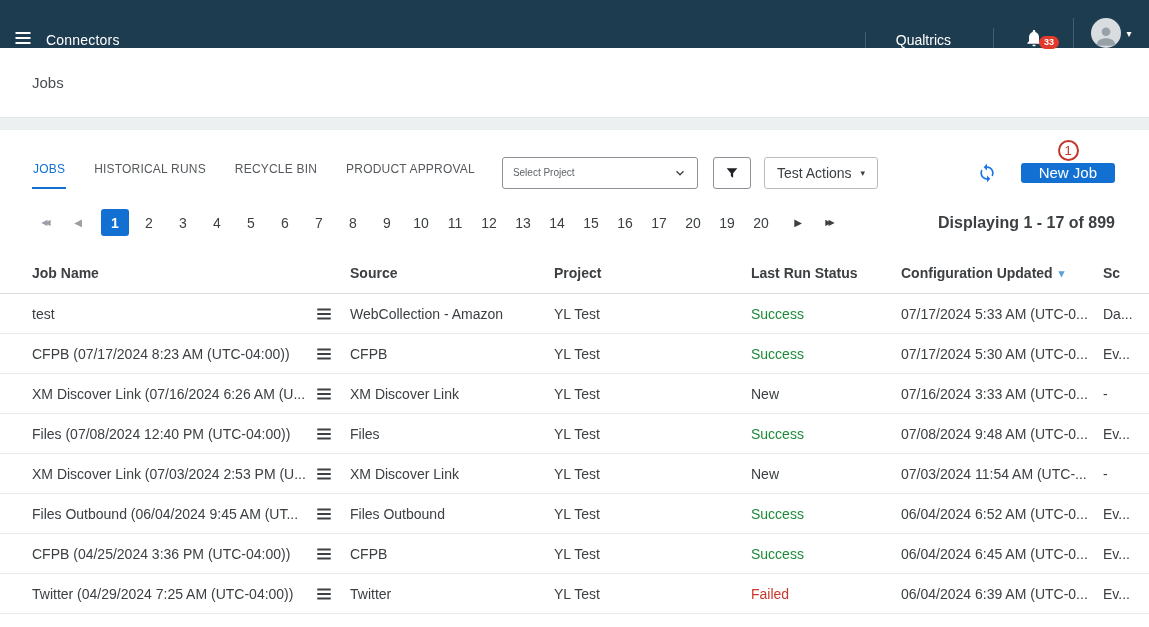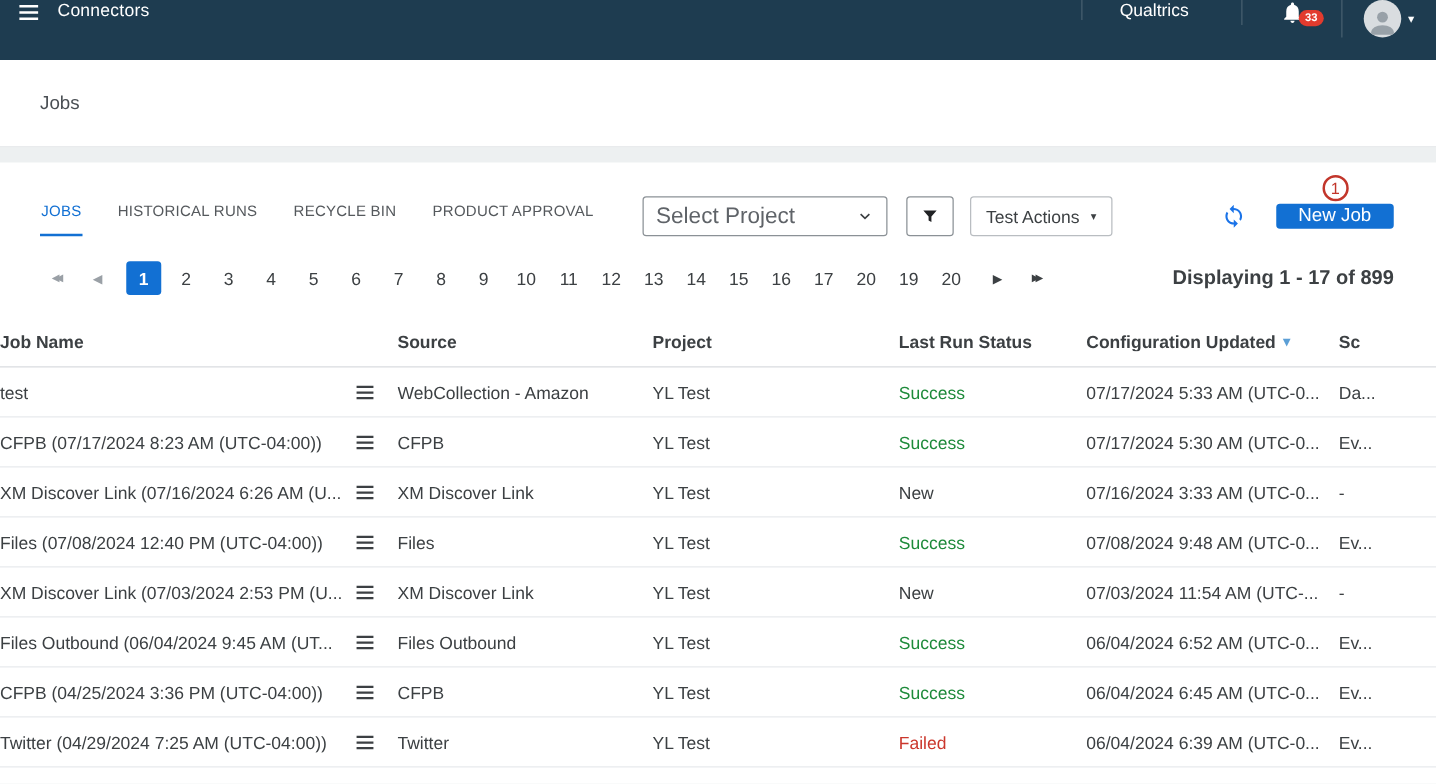--- a/index.html
+++ b/index.html
@@ -1,21 +1,21 @@
 <!DOCTYPE html>
 <html><head>
 <meta charset="utf-8">
 <style>
   * { box-sizing: border-box; margin: 0; padding: 0; }
   html,body { width:1149px; height:627px; overflow:hidden; }
   body { font-family:"Liberation Sans", sans-serif; background:#edf0f1; color:#3c4043; }
   button { font-family:inherit; background:none; border:none; cursor:pointer; color:inherit; }
 
   
-  .topbar { height:48px; background:#1e3c50; display:flex; align-items:flex-start; color:#fff; }
+  .topbar { height:48px; background:#1e3c50; display:flex; align-items:flex-end; color:#fff; }
   .menu-btn { width:46px; display:flex; align-items:center; justify-content:center; }
   .topbar-title { display:flex; align-items:center; font-size:14px; letter-spacing:.2px; }
   .tb-spacer { flex:1; }
   .brand { display:flex; align-items:center; padding:0 30px; font-size:14px;
            border-left:1px solid rgba(255,255,255,.18); cursor:pointer; }
   .bell-section { position:relative; width:80px; display:flex; align-items:center; justify-content:center;
                   border-left:1px solid rgba(255,255,255,.18); cursor:pointer;margin-left:12px; }
   .badge { position:absolute; top:8px; right:14px; background:#e23b2e; color:#fff; font-size:9px;
            font-weight:bold; border-radius:8px; padding:2px 5px; line-height:1; }
   .avatar-section { width:76px; display:flex; align-items:center; justify-content:center; gap:5px;
@@ -31,23 +31,23 @@
 
   
   .card { background:#fff; margin-top:12px; min-height:497px; }
 
   
   .toolbar { display:flex; align-items:center; padding:26px 34px 0 32px; }
   .tabs { display:flex; align-items:flex-end; gap:27px; }
   .tab { font-size:12px; color:#55595d; letter-spacing:.2px; padding:6px 1px 11px;
          border-bottom:2px solid transparent; }
   .tab.active { color:#1270d3; border-bottom-color:#1270d3; }
-  .select-project { width:196px; height:32px; margin-left:38px; border:1px solid #8b9196; border-radius:3px;
+  .select-project { width:196px; height:32px; margin-left:26px; border:1px solid #8b9196; border-radius:3px;
                     background:#fff; display:flex; align-items:center; justify-content:space-between;
-                    padding:0 10px; font-size:18px; color:#5f6368; cursor:pointer; }
+                    padding:0 10px; font-size:10px; color:#5f6368; cursor:pointer; }
   .filter-btn { width:38px; height:32px; margin-left:15px; border:1px solid #8b9196; border-radius:3px;
                 background:#fff; display:flex; align-items:center; justify-content:center; }
   .bulk-btn { height:32px; margin-left:13px; border:1px solid #b9bdc1; border-radius:3px; background:#fff;
               display:flex; align-items:center; gap:9px; padding:0 12px; font-size:14px; color:#3c4043; }
   .bulk-caret { font-size:9px; color:#3c4043; }
   .toolbar-right { margin-left:auto; display:flex; align-items:center; gap:24px; }
   .refresh-btn { display:flex; align-items:center; justify-content:center; }
   .new-job-wrap { position:relative; }
   .new-job { height:20px; padding:0 18px; background:#1270d3; color:#fff; font-size:15px; border-radius:3px; }
   .annotation { position:absolute; top:-23px; left:37px; width:21px; height:21px; border:2px solid #c2362b;
@@ -63,21 +63,21 @@
   .pg-arrow.after { margin-right:0; margin-left:8px; }
   .page-list { display:flex; align-items:center; }
   .pg { min-width:28px; height:27px; display:flex; align-items:center; justify-content:center;
         font-size:14px; color:#3c4043; margin:0 3px; padding:0 4px; }
   .pg.active { background:#1270d3; color:#fff; border-radius:3px; font-weight:bold; }
   .display-summary { margin-left:auto; font-size:16px; font-weight:bold; color:#3c4043; }
 
   
   .table { margin-top:17px; }
   .thead, .trow { display:grid; grid-template-columns:283px 35px 204px 197px 150px 202px 1fr;
-                  align-items:center; }
+                  align-items:center; padding-left:32px; }
   .thead { height:41px; font-size:14px; font-weight:bold; color:#3c4043; border-bottom:1px solid #d9dcdf; }
   .th { display:flex; align-items:center; gap:6px; cursor:pointer; white-space:nowrap; overflow:hidden; }
   .sort-caret { font-size:11px; color:#5c9fd6; }
   .trow { height:40px; border-bottom:1px solid #e8eaed; font-size:14px; }
   .cell { white-space:nowrap; overflow:hidden; padding-right:10px; }
   .row-menu { display:flex; align-items:center; justify-content:flex-start; }
   .status.success { color:#1d8a3a; }
   .status.failed  { color:#cb372c; }
   .status.new     { color:#3c4043; }
 </style>

